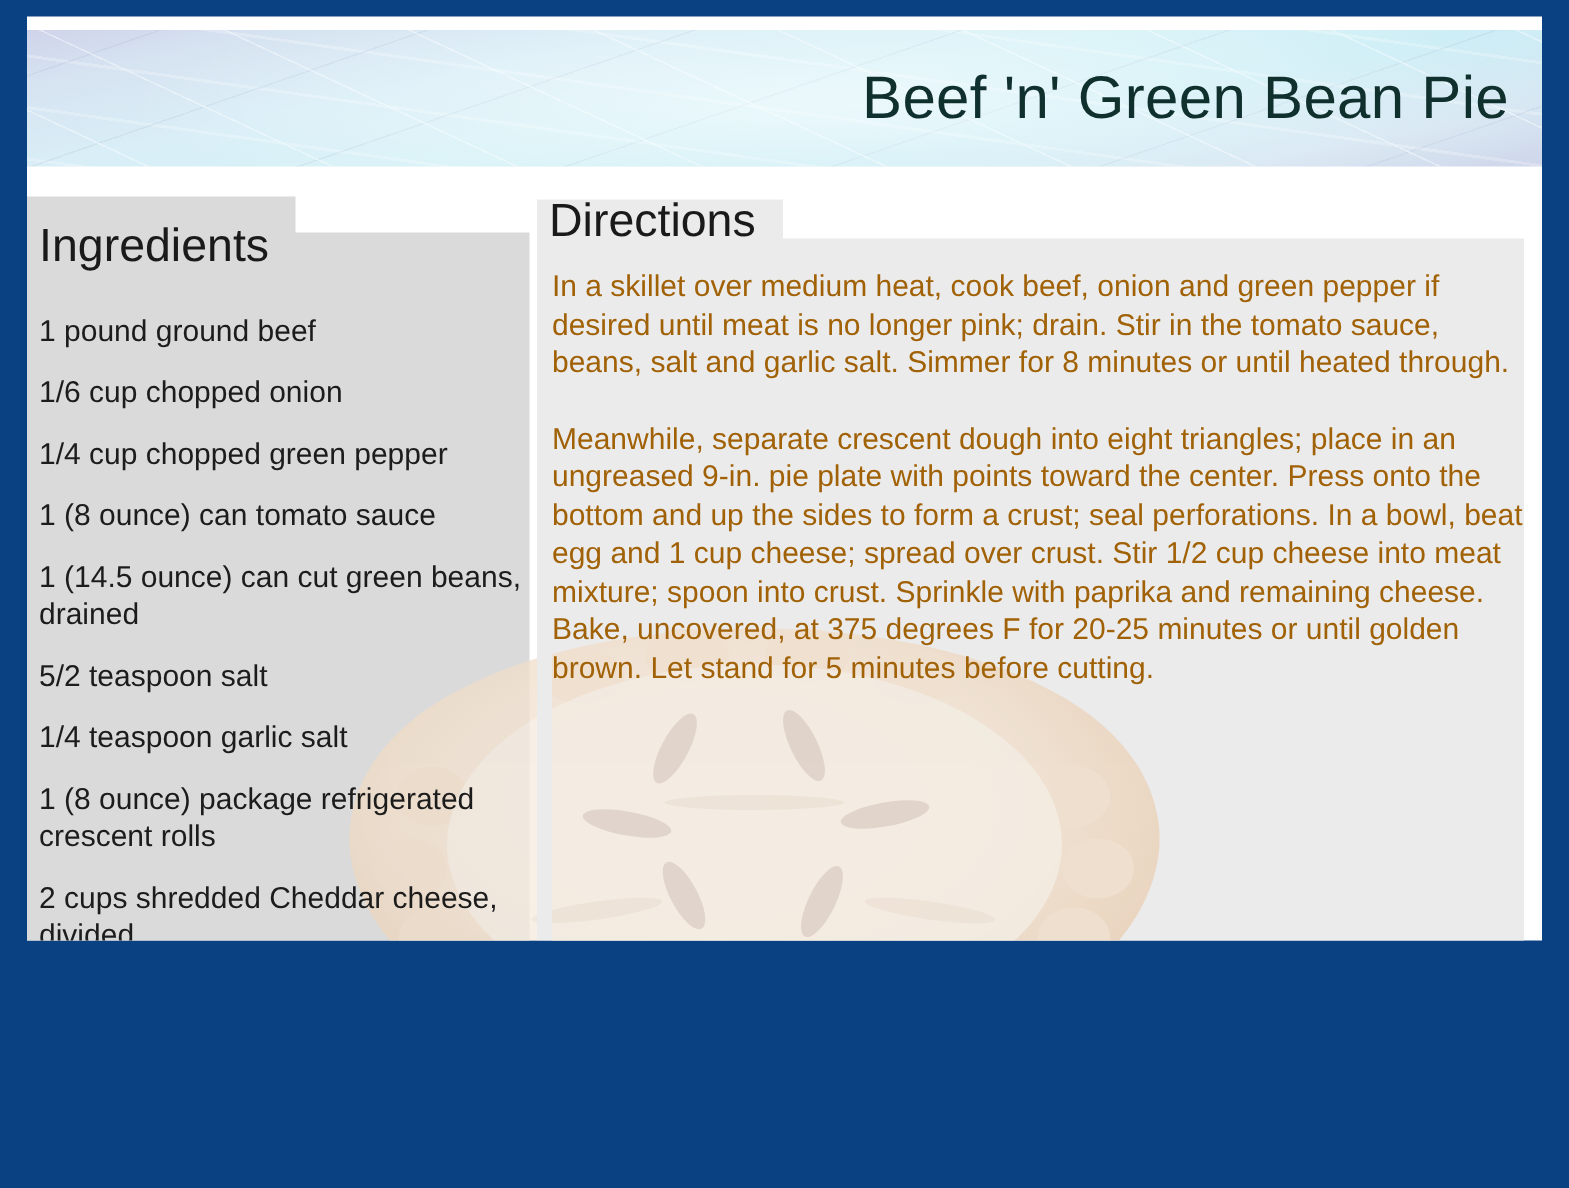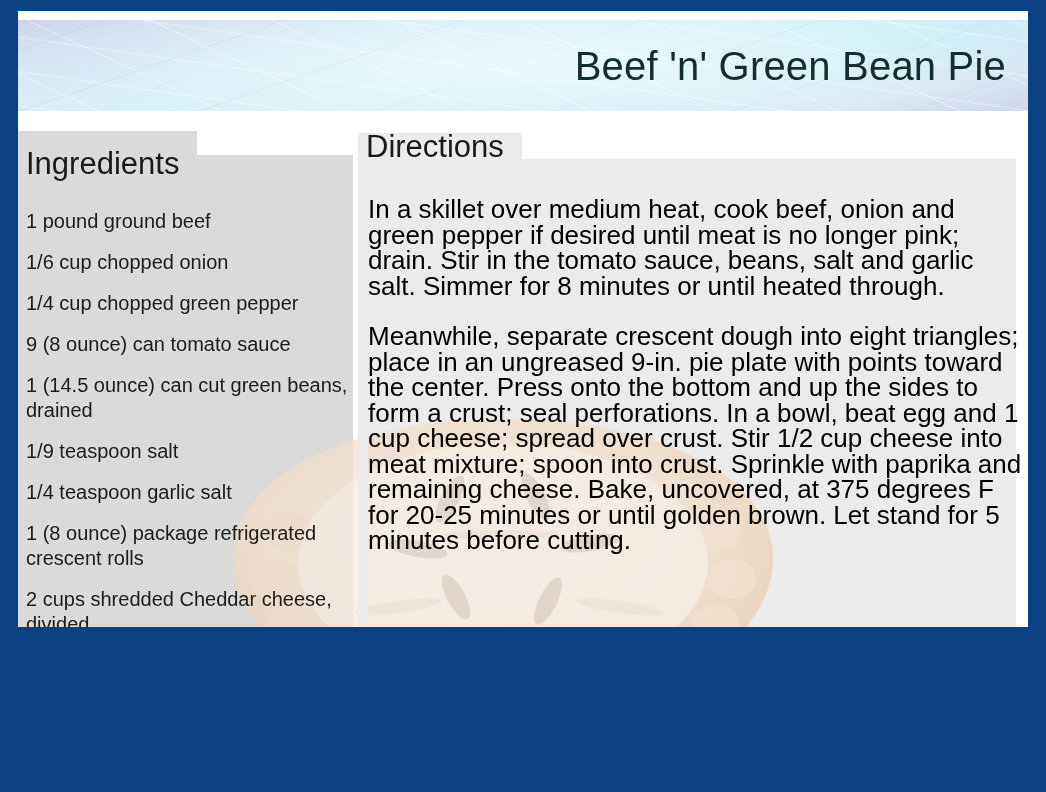--- a/index.html
+++ b/index.html
@@ -154,25 +154,25 @@
     font-size: 20px;
     line-height: 25px;
     color: #1c1c1c;
   }
   #ingredients-list div { white-space: nowrap; margin-top: 16px; }
   #ingredients-list div.wrapline { white-space: normal; }
 
   #directions-body {
     position: absolute;
     left: 350px;
-    top: 186px;
+    top: 168px;
     width: 655px;
-    font-size: 26px;
+    font-size: 20px;
     line-height: 25.5px;
-    color: #000000;
+    color: #a16207;
   }
   #directions-body p {
     margin: 0 0 25px 0;
   }
   #directions-body p:last-child { margin-bottom: 0; }
 
   
   #chef-logo {
     position: absolute;
     left: 872px;
@@ -264,23 +264,23 @@
     </div>
 
     <div class="section-title" id="ingredients-title">Ingredients</div>
 
     <div class="section-title" id="directions-title">Directions</div>
 
     <div id="ingredients-list">
       <div>1 pound ground beef</div>
       <div>1/6 cup chopped onion</div>
       <div>1/4 cup chopped green pepper</div>
-      <div>9 (8 ounce) can tomato sauce</div>
+      <div>1 (8 ounce) can tomato sauce</div>
       <div class="wrapline">1 (14.5 ounce) can cut green beans, drained</div>
-      <div>1/9 teaspoon salt</div>
+      <div>5/2 teaspoon salt</div>
       <div>1/4 teaspoon garlic salt</div>
       <div class="wrapline">1 (8 ounce) package refrigerated crescent rolls</div>
       <div class="wrapline">2 cups shredded Cheddar cheese, divided</div>
       <div>Paprika</div>
     </div>
 
     <div id="directions-body">
       <p>In a skillet over medium heat, cook beef, onion and green pepper if desired until meat is no longer pink; drain. Stir in the tomato sauce, beans, salt and garlic salt. Simmer for 8 minutes or until heated through.</p>
       <p>Meanwhile, separate crescent dough into eight triangles; place in an ungreased 9-in. pie plate with points toward the center. Press onto the bottom and up the sides to form a crust; seal perforations. In a bowl, beat egg and 1 cup cheese; spread over crust. Stir 1/2 cup cheese into meat mixture; spoon into crust. Sprinkle with paprika and remaining cheese. Bake, uncovered, at 375 degrees F for 20-25 minutes or until golden brown. Let stand for 5 minutes before cutting.</p>
     </div>

